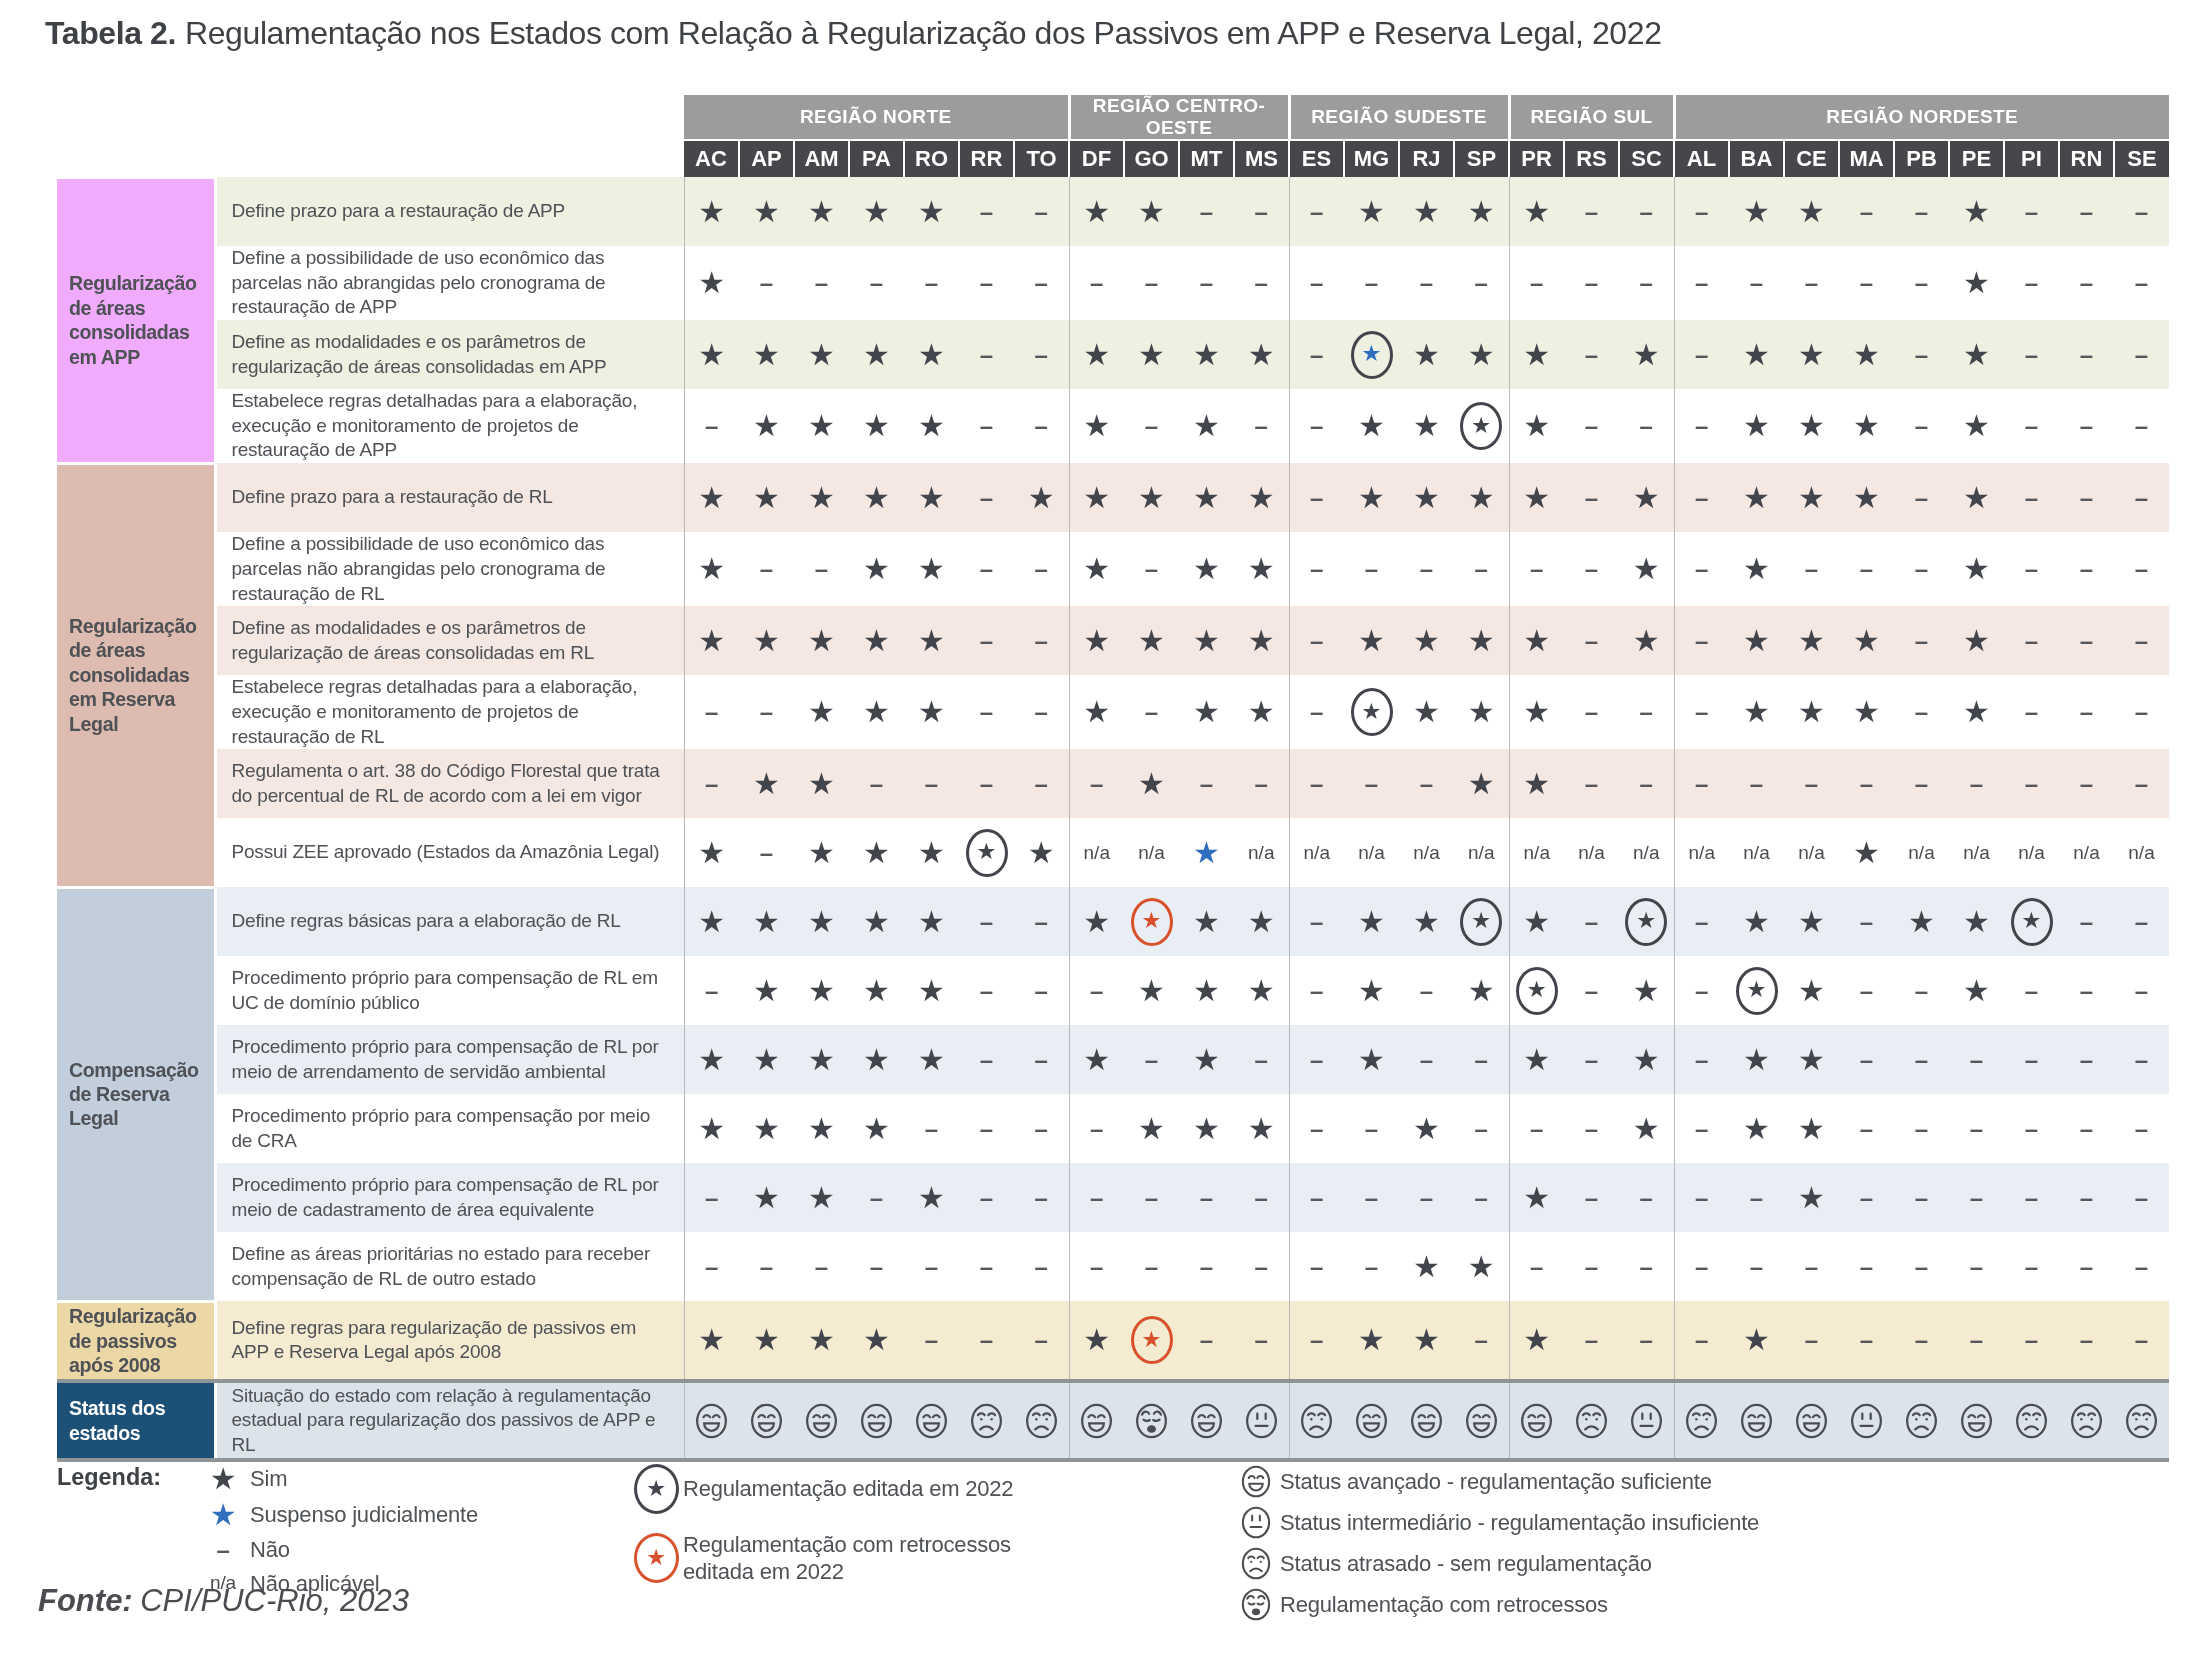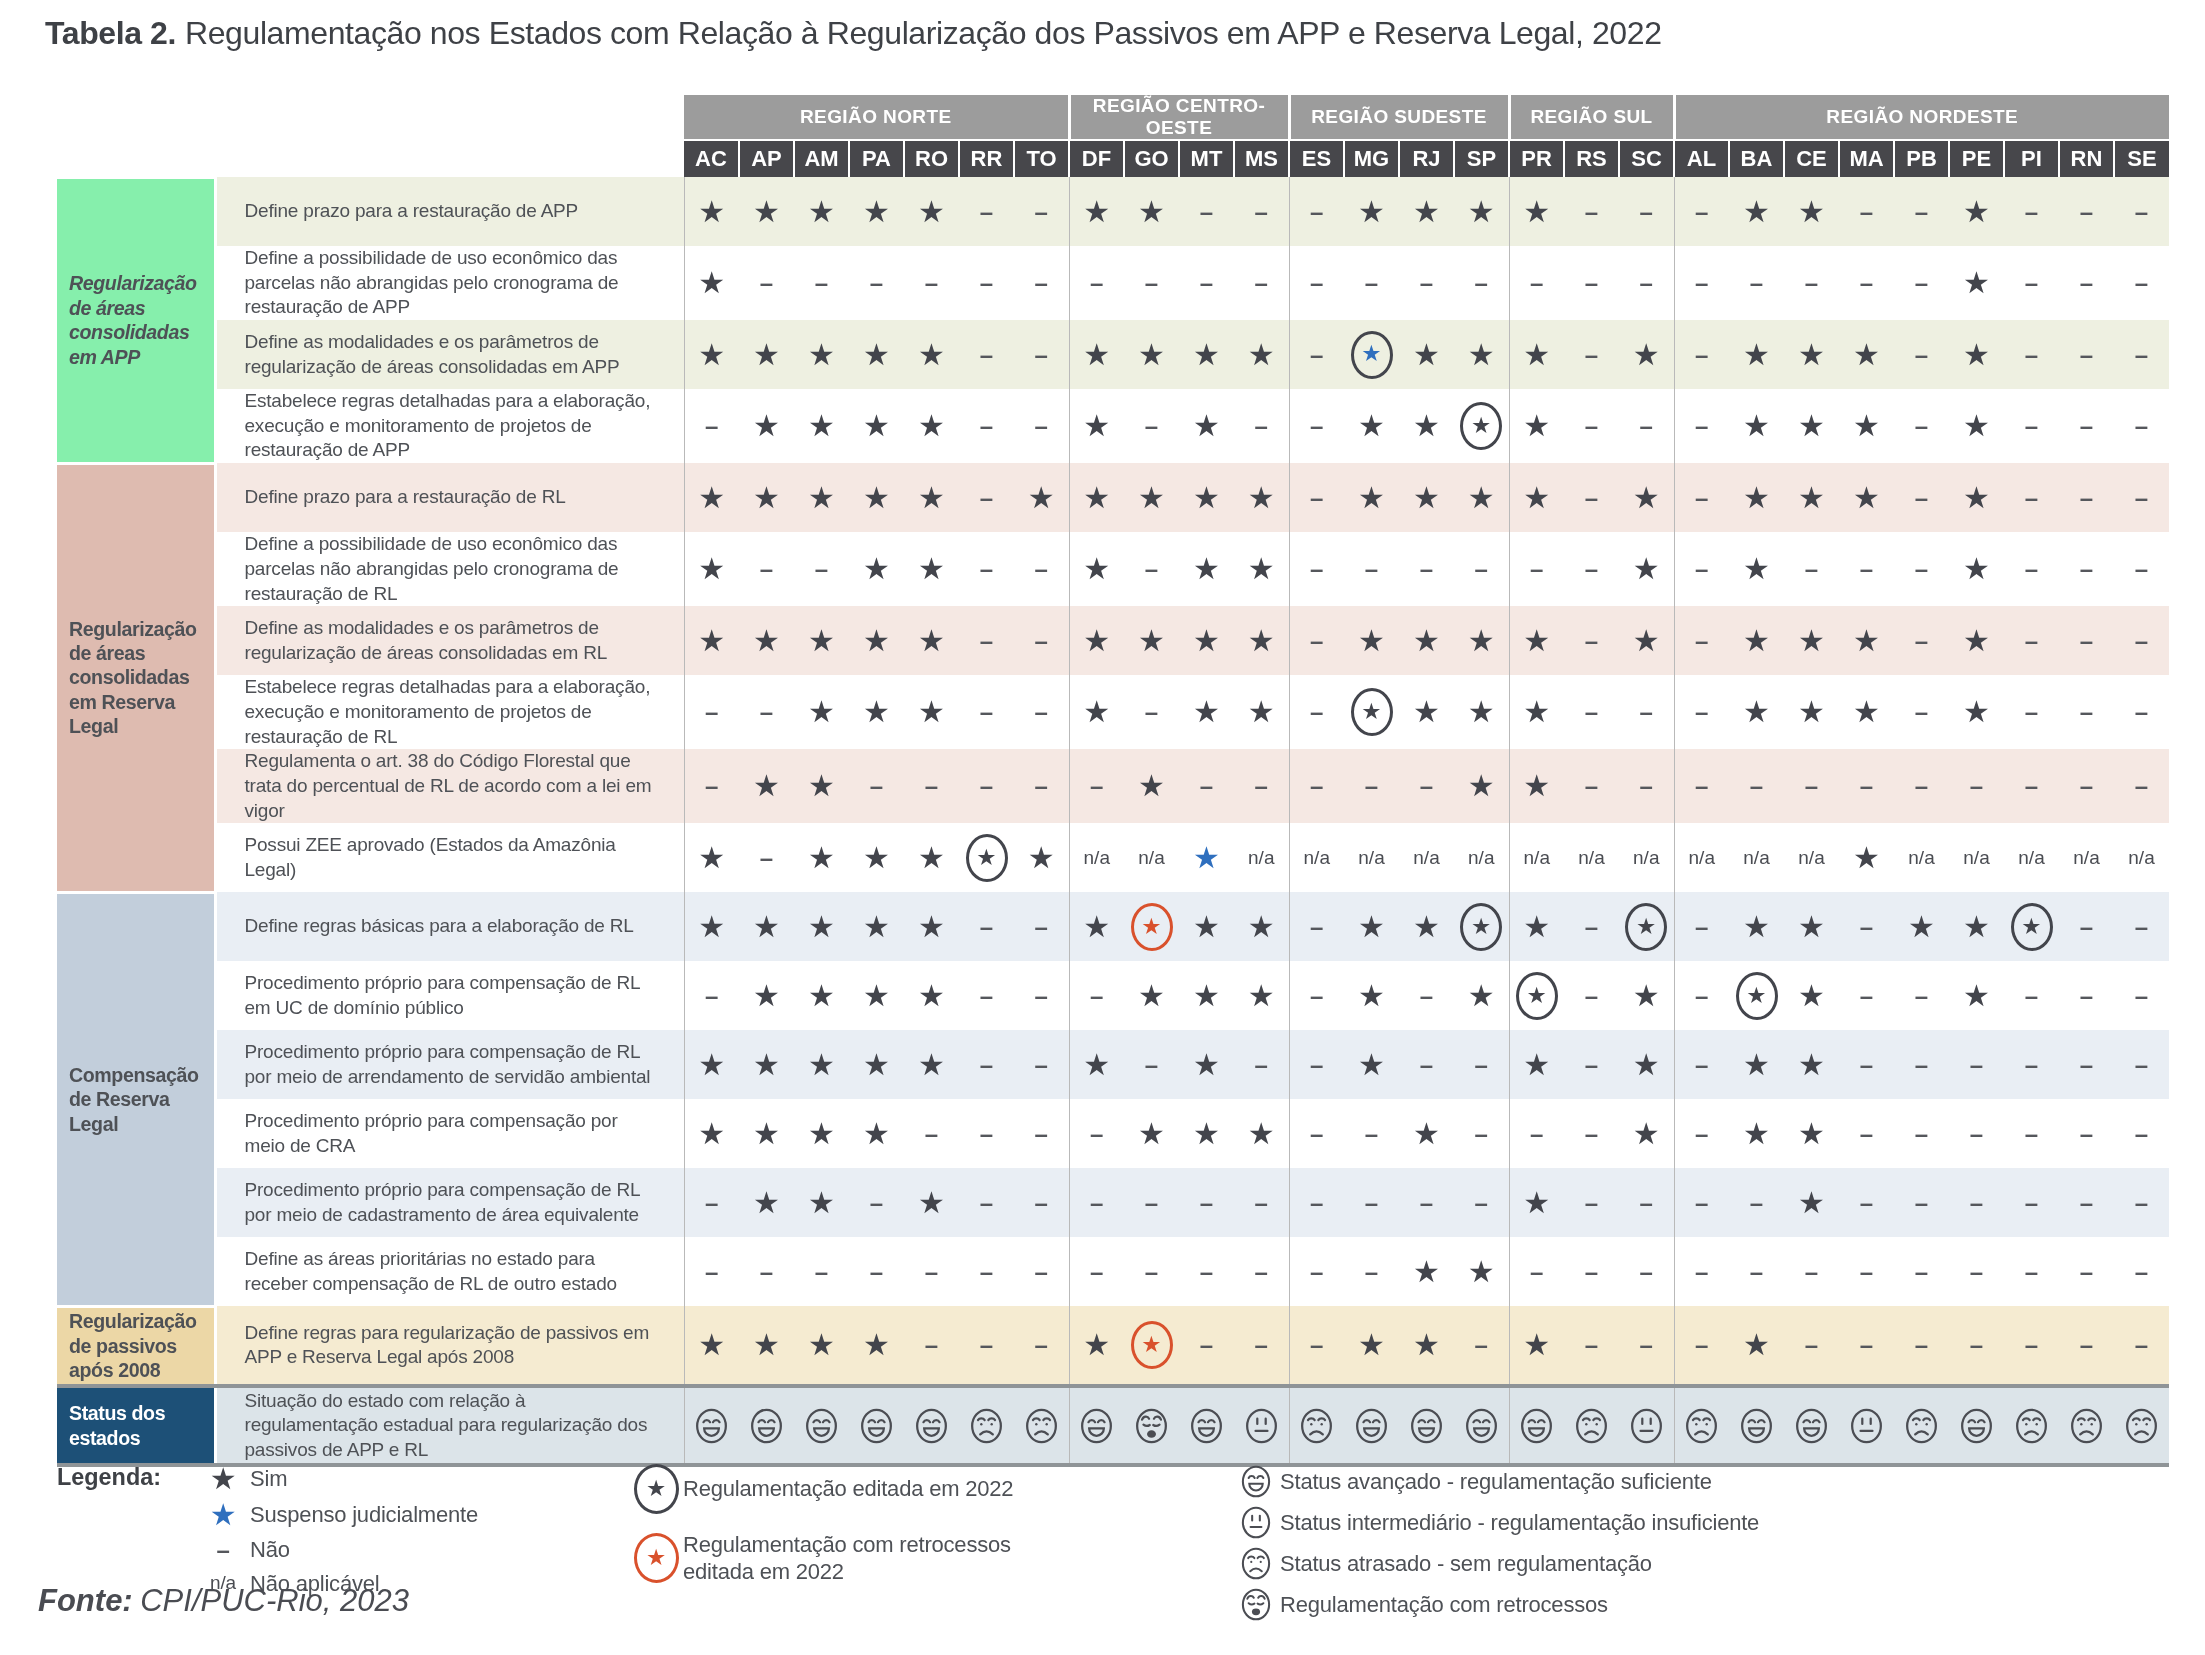--- a/index.html
+++ b/index.html
@@ -12,26 +12,26 @@
   th,td{padding:0;}
   th.corner{background:#fff;}
   th.region{background:#9c9c9c;color:#fff;font-size:19px;font-weight:bold;height:39px;
             border-left:3px solid #fff;letter-spacing:0.4px;}
   th.region.first{border-left:none;}
   th.state{background:#47474b;color:#fff;font-size:22px;font-weight:bold;height:36px;
            border-left:2.3px solid #fff;border-top:2.3px solid #fff;}
   th.state.first{border-left:none;}
   td.side{font-weight:bold;font-size:19.6px;color:#4e5156;padding:0 12px;vertical-align:middle;
           border-top:3px solid #fff;border-right:3px solid #fff;letter-spacing:-0.4px;line-height:1.25;}
-  .side-app{background:#86efac;font-style:italic;}
+  .side-app{background:#f0abfc;}
   .side-rl{background:#debbb0;}
   .side-comp{background:#c2cedb;}
   .side-pos2008{background:#ecd7a6;}
   .side-status{background:#1d5077;color:#fff !important;}
-  td.criteria{font-size:19px;color:#4e5156;padding:0 28px;vertical-align:middle;background:#fff;
+  td.criteria{font-size:19px;color:#4e5156;padding:0 15px;vertical-align:middle;background:#fff;
               height:69px;letter-spacing:-0.2px;line-height:1.3;}
   td.cell{text-align:center;vertical-align:middle;background:#fff;}
   td.cell.gstart{border-left:1.5px solid #b9b9b9;}
   .tint-app{background:#eef0e1 !important;}
   .tint-rl{background:#f5e8e3 !important;}
   .tint-comp{background:#e9eef4 !important;}
   .tint-pos2008{background:#f5ebd1 !important;}
   .tint-status{background:#dce4e9 !important;}
   tr.sec-pos2008 td.criteria{height:78px;}
   tr.sec-status td.criteria{height:75px;}

